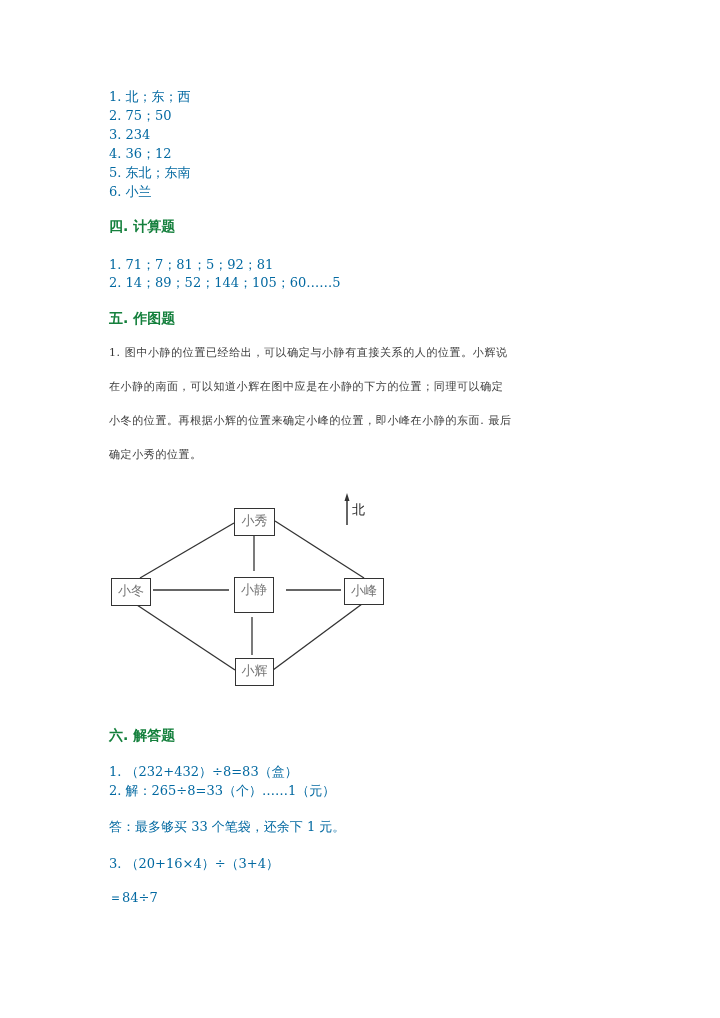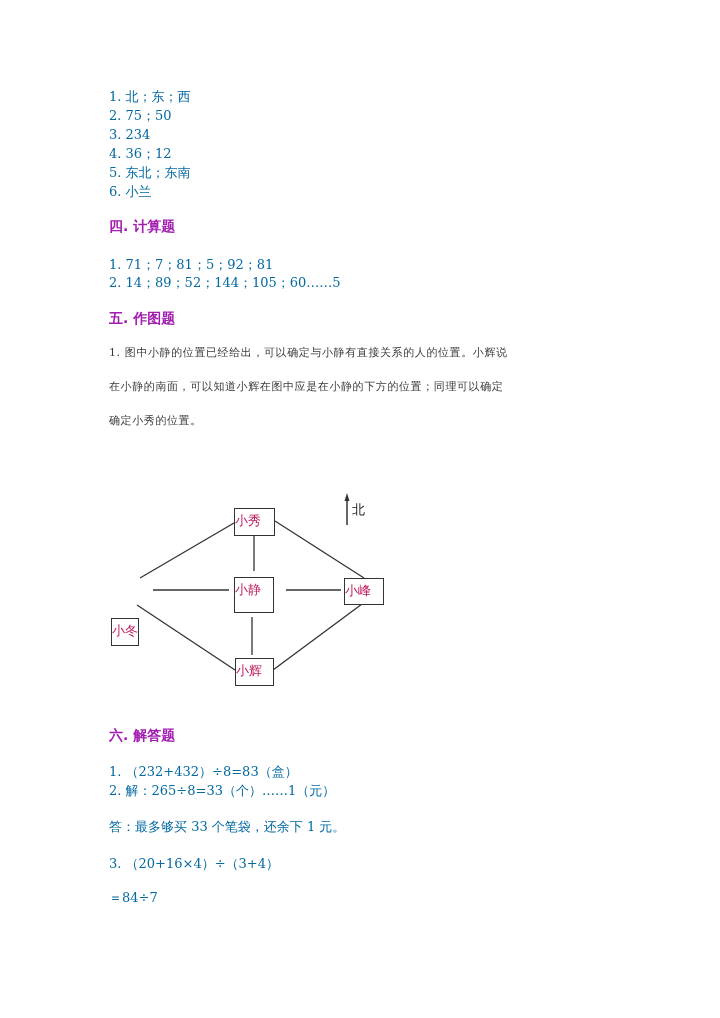--- a/index.html
+++ b/index.html
@@ -9,31 +9,31 @@
     color: #333333;
   }
   .line {
     position: absolute; left: 109px;
     font-size: 13px; line-height: 18px; white-space: nowrap;
     color: #0369a1;
   }
   .heading {
     position: absolute; left: 109px;
     font-family: "DejaVu Sans", "Liberation Sans", sans-serif;
-    font-weight: bold; font-size: 14px; color: #a21caf; white-space: nowrap;
+    font-weight: bold; font-size: 14px; color: #15803d; white-space: nowrap;
   }
   .para {
     position: absolute; left: 109px; width: 500px;
     font-size: 11px; line-height: 34px; color: #3a3a3a;
     letter-spacing: 0.6px;
   }
   .diagram { position: absolute; left: 0; top: 0; width: 720px; height: 1018px; pointer-events: none; }
   .node {
     position: absolute; border: 1.6px solid #333; background: #fff;
-    font-size: 13px; line-height: 24px; text-align: left; color: #be185d;
+    font-size: 13px; line-height: 24px; text-align: center; color: #737373;
     box-sizing: border-box;
   }
   .north {
     position: absolute; font-size: 13px; color: #222;
     font-family: "DejaVu Sans", "Liberation Sans", sans-serif;
   }
 </style>
 </head>
 <body>
 
@@ -45,20 +45,21 @@
 <div class="line" style="top:183px;">6. 小兰</div>
 
 <div class="heading" style="top:218px;">四. 计算题</div>
 <div class="line" style="top:256px;">1. 71；7；81；5；92；81</div>
 <div class="line" style="top:274px;">2. 14；89；52；144；105；60……5</div>
 
 <div class="heading" style="top:310px;">五. 作图题</div>
 <div class="para" style="top:336px;">
   <div>1. 图中小静的位置已经给出，可以确定与小静有直接关系的人的位置。小辉说</div>
   <div>在小静的南面，可以知道小辉在图中应是在小静的下方的位置；同理可以确定</div>
+  <div>小冬的位置。再根据小辉的位置来确定小峰的位置，即小峰在小静的东面. 最后</div>
   <div>确定小秀的位置。</div>
 </div>
 
 <svg class="diagram" viewBox="0 0 720 1018" width="720" height="1018">
   <g stroke="#333" stroke-width="1.3" fill="none">
 
     <line x1="234" y1="523" x2="140" y2="578"></line>
     <line x1="275" y1="521" x2="364" y2="578"></line>
     <line x1="137" y1="605" x2="235" y2="670"></line>
     <line x1="362" y1="604" x2="273" y2="670"></line>
@@ -68,21 +69,21 @@
     <line x1="286" y1="590" x2="341" y2="590"></line>
     <line x1="252" y1="617" x2="252" y2="655"></line>
 
     <line x1="347" y1="525" x2="347" y2="498" stroke-width="1.5"></line>
   </g>
   <polygon points="347,493 344.5,501 349.5,501" fill="#333"></polygon>
 </svg>
 <div class="north" style="left:352px; top:501px;">北</div>
 
 <div class="node" style="left:234px; top:508px; width:41px; height:28px;">小秀</div>
-<div class="node" style="left:111px; top:578px; width:28px; height:28px;margin-top:40px;">小冬</div>
+<div class="node" style="left:111px; top:578px; width:40px; height:28px;">小冬</div>
 <div class="node" style="left:234px; top:577px; width:40px; height:36px;">小静</div>
 <div class="node" style="left:344px; top:578px; width:40px; height:27px;">小峰</div>
 <div class="node" style="left:235px; top:658px; width:39px; height:28px;">小辉</div>
 
 <div class="heading" style="top:727px;">六. 解答题</div>
 <div class="line" style="top:763px;">1. （232+432）÷8=83（盒）</div>
 <div class="line" style="top:782px;">2. 解：265÷8=33（个）……1（元）</div>
 <div class="line" style="top:818px;">答：最多够买 33 个笔袋，还余下 1 元。</div>
 <div class="line" style="top:855px;">3. （20+16×4）÷（3+4）</div>
 <div class="line" style="top:889px;">＝84÷7</div>

